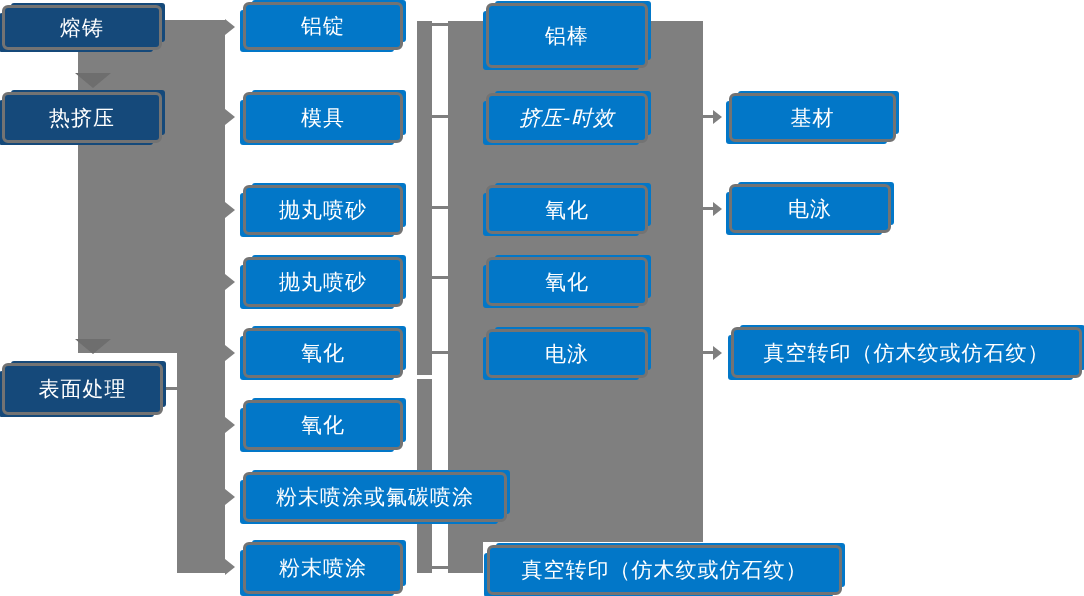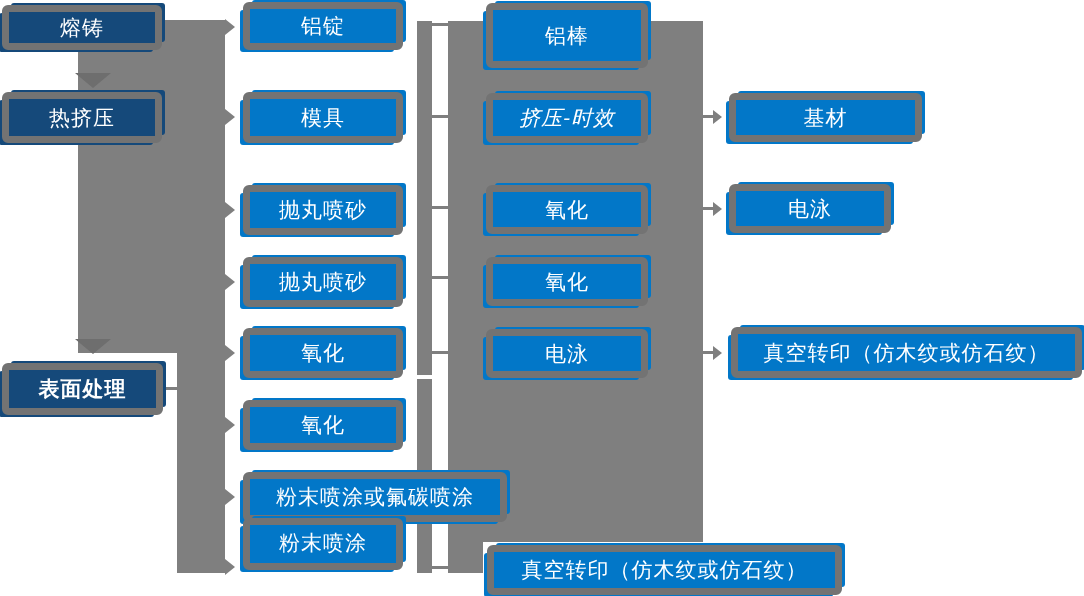--- a/index.html
+++ b/index.html
@@ -12,21 +12,21 @@
   .gray{position:absolute;background:#7f7f7f;}
   .hline{position:absolute;background:#7f7f7f;height:3px;}
   .tri-right{position:absolute;width:0;height:0;border-style:solid;
     border-width:8px 0 8px 10px;border-color:transparent transparent transparent #7f7f7f;}
   .tri-right.sm{border-width:7px 0 7px 9px;}
   .tri-down{position:absolute;width:0;height:0;border-style:solid;
     border-width:15px 18px 0 18px;border-color:#6e6e6e transparent transparent transparent;}
   
   .node{position:absolute;box-sizing:border-box;display:flex;align-items:center;justify-content:center;
     color:#fff;font-size:21px;letter-spacing:1px;line-height:1.1;text-align:center;
-    border:7px solid #737373;border-radius:6px;white-space:nowrap;}
+    border:3px solid #737373;border-radius:6px;white-space:nowrap;}
   .node.blue{background:#0277c8;box-shadow:6px -5px 0 -3px #0277c8,-6px 5px 0 -3px #0277c8;}
   .node.navy{background:#15497a;box-shadow:6px -5px 0 -3px #15497a,-6px 5px 0 -3px #15497a;}
 </style>
 </head>
 <body>
 
 <div id="stage">
 
   <div class="gray" style="left:78px;top:20px;width:147px;height:333px;"></div>
   <div class="gray" style="left:177px;top:353px;width:48px;height:220px;"></div>
@@ -61,33 +61,33 @@
   <div class="hline" style="left:703px;top:115px;width:11px;"></div>
   <div class="tri-right sm" style="left:713px;top:110px;"></div>
   <div class="hline" style="left:703px;top:207px;width:11px;"></div>
   <div class="tri-right sm" style="left:713px;top:202px;"></div>
   <div class="hline" style="left:703px;top:351px;width:11px;"></div>
   <div class="tri-right sm" style="left:713px;top:346px;"></div>
 
   <div id="nodes-layer">
       <div class="node navy" style="left: 2px; top: 5px; width: 160px; height: 45px;">熔铸</div>
       <div class="node navy" style="left: 2px; top: 92px; width: 160px; height: 51px;">热挤压</div>
-      <div class="node navy" style="left: 2px; top: 363px; width: 161px; height: 52px; font-weight: bold;">表面处理</div>
+      <div class="node navy" style="left: 2px; top: 363px; width: 161px; height: 52px;">表面处理</div>
       <div class="node blue" style="left: 243px; top: 2px; width: 160px; height: 48px;">铝锭</div>
       <div class="node blue" style="left: 243px; top: 92px; width: 160px; height: 51px;">模具</div>
       <div class="node blue" style="left: 243px; top: 185px; width: 160px; height: 50px;">抛丸喷砂</div>
       <div class="node blue" style="left: 243px; top: 257px; width: 160px; height: 50px;">抛丸喷砂</div>
       <div class="node blue" style="left: 243px; top: 328px; width: 160px; height: 50px;">氧化</div>
       <div class="node blue" style="left: 243px; top: 400px; width: 160px; height: 50px;">氧化</div>
       <div class="node blue" style="left: 243px; top: 472px; width: 264px; height: 50px;">粉末喷涂或氟碳喷涂</div>
-      <div class="node blue" style="left: 243px; top: 518px; width: 160px; height: 52px; font-family: Liberation Serif, serif;">粉末喷涂</div>
+      <div class="node blue" style="left: 243px; top: 542px; width: 160px; height: 52px;">粉末喷涂</div>
       <div class="node blue" style="left: 486px; top: 3px; width: 162px; height: 65px;">铝棒</div>
       <div class="node blue" style="left: 486px; top: 93px; width: 162px; height: 50px; font-style: italic;">挤压-时效</div>
       <div class="node blue" style="left: 486px; top: 185px; width: 162px; height: 49px;">氧化</div>
       <div class="node blue" style="left: 486px; top: 257px; width: 162px; height: 49px;">氧化</div>
       <div class="node blue" style="left: 486px; top: 329px; width: 162px; height: 49px;">电泳</div>
-      <div class="node blue" style="left: 729px; top: 93px; width: 193px; height: 49px;">基材</div>
+      <div class="node blue" style="left: 729px; top: 93px; width: 167px; height: 49px;">基材</div>
       <div class="node blue" style="left: 729px; top: 184px; width: 162px; height: 49px;">电泳</div>
       <div class="node blue" style="left: 731px; top: 327px; width: 351px; height: 51px;">真空转印（仿木纹或仿石纹）</div>
       <div class="node blue" style="left: 487px; top: 545px; width: 355px; height: 50px;">真空转印（仿木纹或仿石纹）</div>
     </div>
 
 </div>
 
 </body></html>

